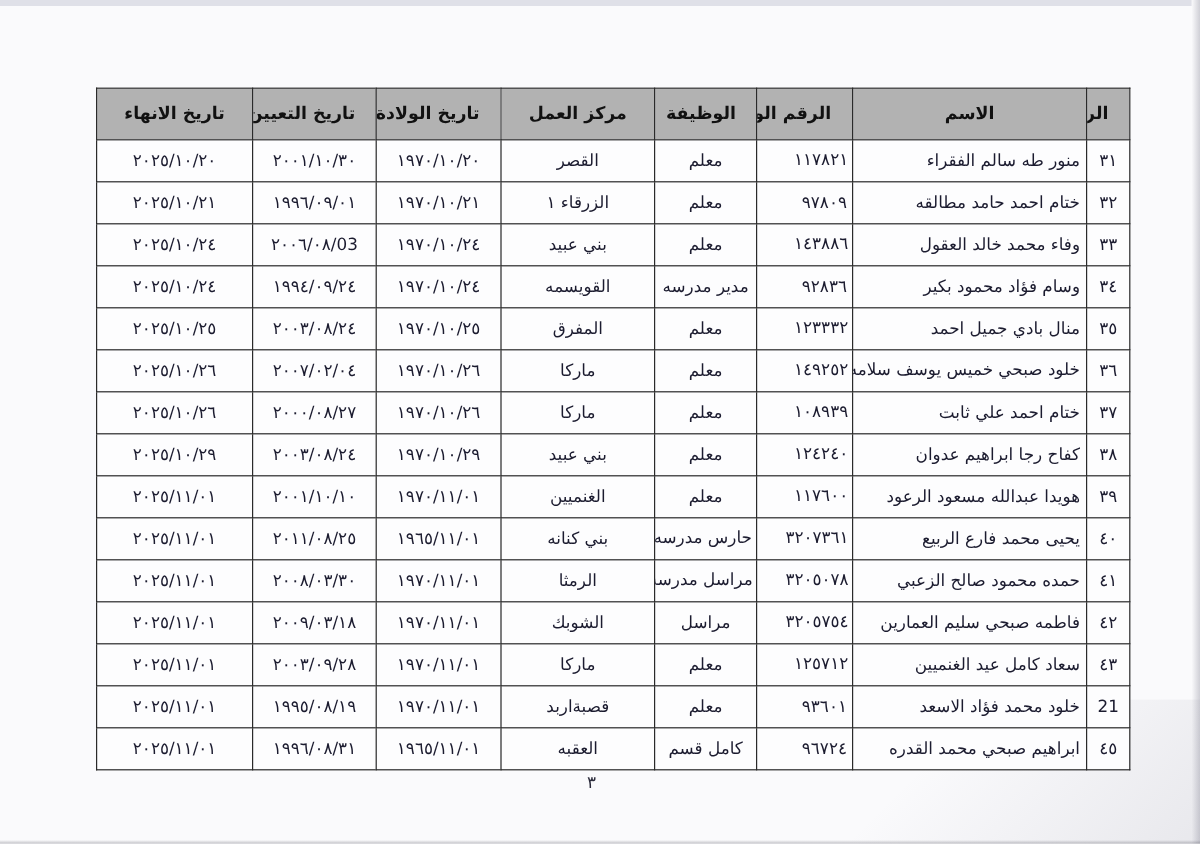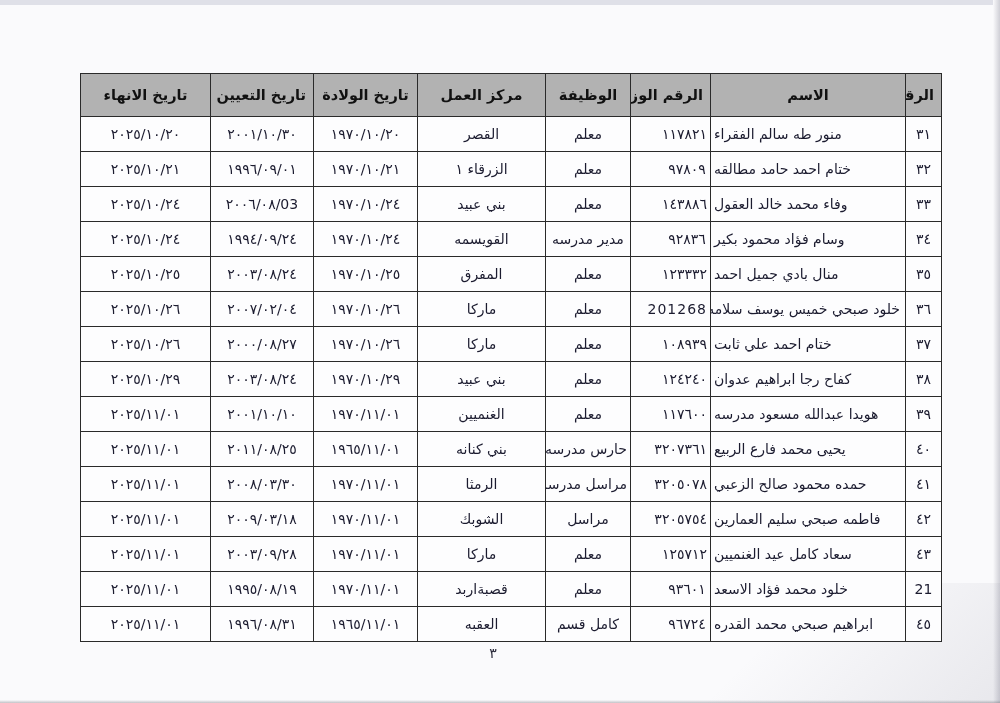--- a/index.html
+++ b/index.html
@@ -24,27 +24,27 @@
     color:#1b1b2f;
   }
   .doc-table th,.doc-table td{
     border:1.4px solid #2a2a2a;
     overflow:hidden;white-space:nowrap;
   }
   .doc-table thead th{
     background:#b2b2b2;
     height:42px;
     font-size:14.5px;font-weight:bold;color:#111;
-    text-align:center;padding:0 7px;
+    text-align:center;padding:0 17px;
   }
   .doc-table tbody td{
     height:34px;background:#fdfdfe;
     font-size:14px;text-align:center;padding:0 3px;
   }
-  .doc-table td.c-name{text-align:left;padding-right:5px;}
+  .doc-table td.c-name{text-align:right;padding-right:5px;}
   .doc-table td.c-date{direction:ltr;letter-spacing:.5px;margin-left:23px;}
   .doc-table td.c-mno{letter-spacing:1px;padding-left:36px;}
 
   .page-footer-number{
     position:absolute;left:483px;top:645px;width:20px;
     font-size:14px;color:#2a2a3a;text-align:center;
   }
 </style>
 </head>
 <body>
@@ -124,21 +124,21 @@
     <td class="c-mno">١٢٣٣٣٢</td>
     <td class="c-job">معلم</td>
     <td class="c-center">المفرق</td>
     <td class="c-date">١٩٧٠/١٠/٢٥</td>
     <td class="c-date">٢٠٠٣/٠٨/٢٤</td>
     <td class="c-date">٢٠٢٥/١٠/٢٥</td>
   </tr>
       <tr>
     <td class="c-num">٣٦</td>
     <td class="c-name">خلود صبحي خميس يوسف سلامه</td>
-    <td class="c-mno">201268</td>
+    <td class="c-mno">١٤٩٢٥٢</td>
     <td class="c-job">معلم</td>
     <td class="c-center">ماركا</td>
     <td class="c-date">١٩٧٠/١٠/٢٦</td>
     <td class="c-date">٢٠٠٧/٠٢/٠٤</td>
     <td class="c-date">٢٠٢٥/١٠/٢٦</td>
   </tr>
       <tr>
     <td class="c-num">٣٧</td>
     <td class="c-name">ختام احمد علي ثابت</td>
     <td class="c-mno">١٠٨٩٣٩</td>
@@ -153,21 +153,21 @@
     <td class="c-name">كفاح رجا ابراهيم عدوان</td>
     <td class="c-mno">١٢٤٢٤٠</td>
     <td class="c-job">معلم</td>
     <td class="c-center">بني عبيد</td>
     <td class="c-date">١٩٧٠/١٠/٢٩</td>
     <td class="c-date">٢٠٠٣/٠٨/٢٤</td>
     <td class="c-date">٢٠٢٥/١٠/٢٩</td>
   </tr>
       <tr>
     <td class="c-num">٣٩</td>
-    <td class="c-name">هويدا عبدالله مسعود مدرسه</td>
+    <td class="c-name">هويدا عبدالله مسعود الرعود</td>
     <td class="c-mno">١١٧٦٠٠</td>
     <td class="c-job">معلم</td>
     <td class="c-center">الغنميين</td>
     <td class="c-date">١٩٧٠/١١/٠١</td>
     <td class="c-date">٢٠٠١/١٠/١٠</td>
     <td class="c-date">٢٠٢٥/١١/٠١</td>
   </tr>
       <tr>
     <td class="c-num">٤٠</td>
     <td class="c-name">يحيى محمد فارع الربيع</td>

